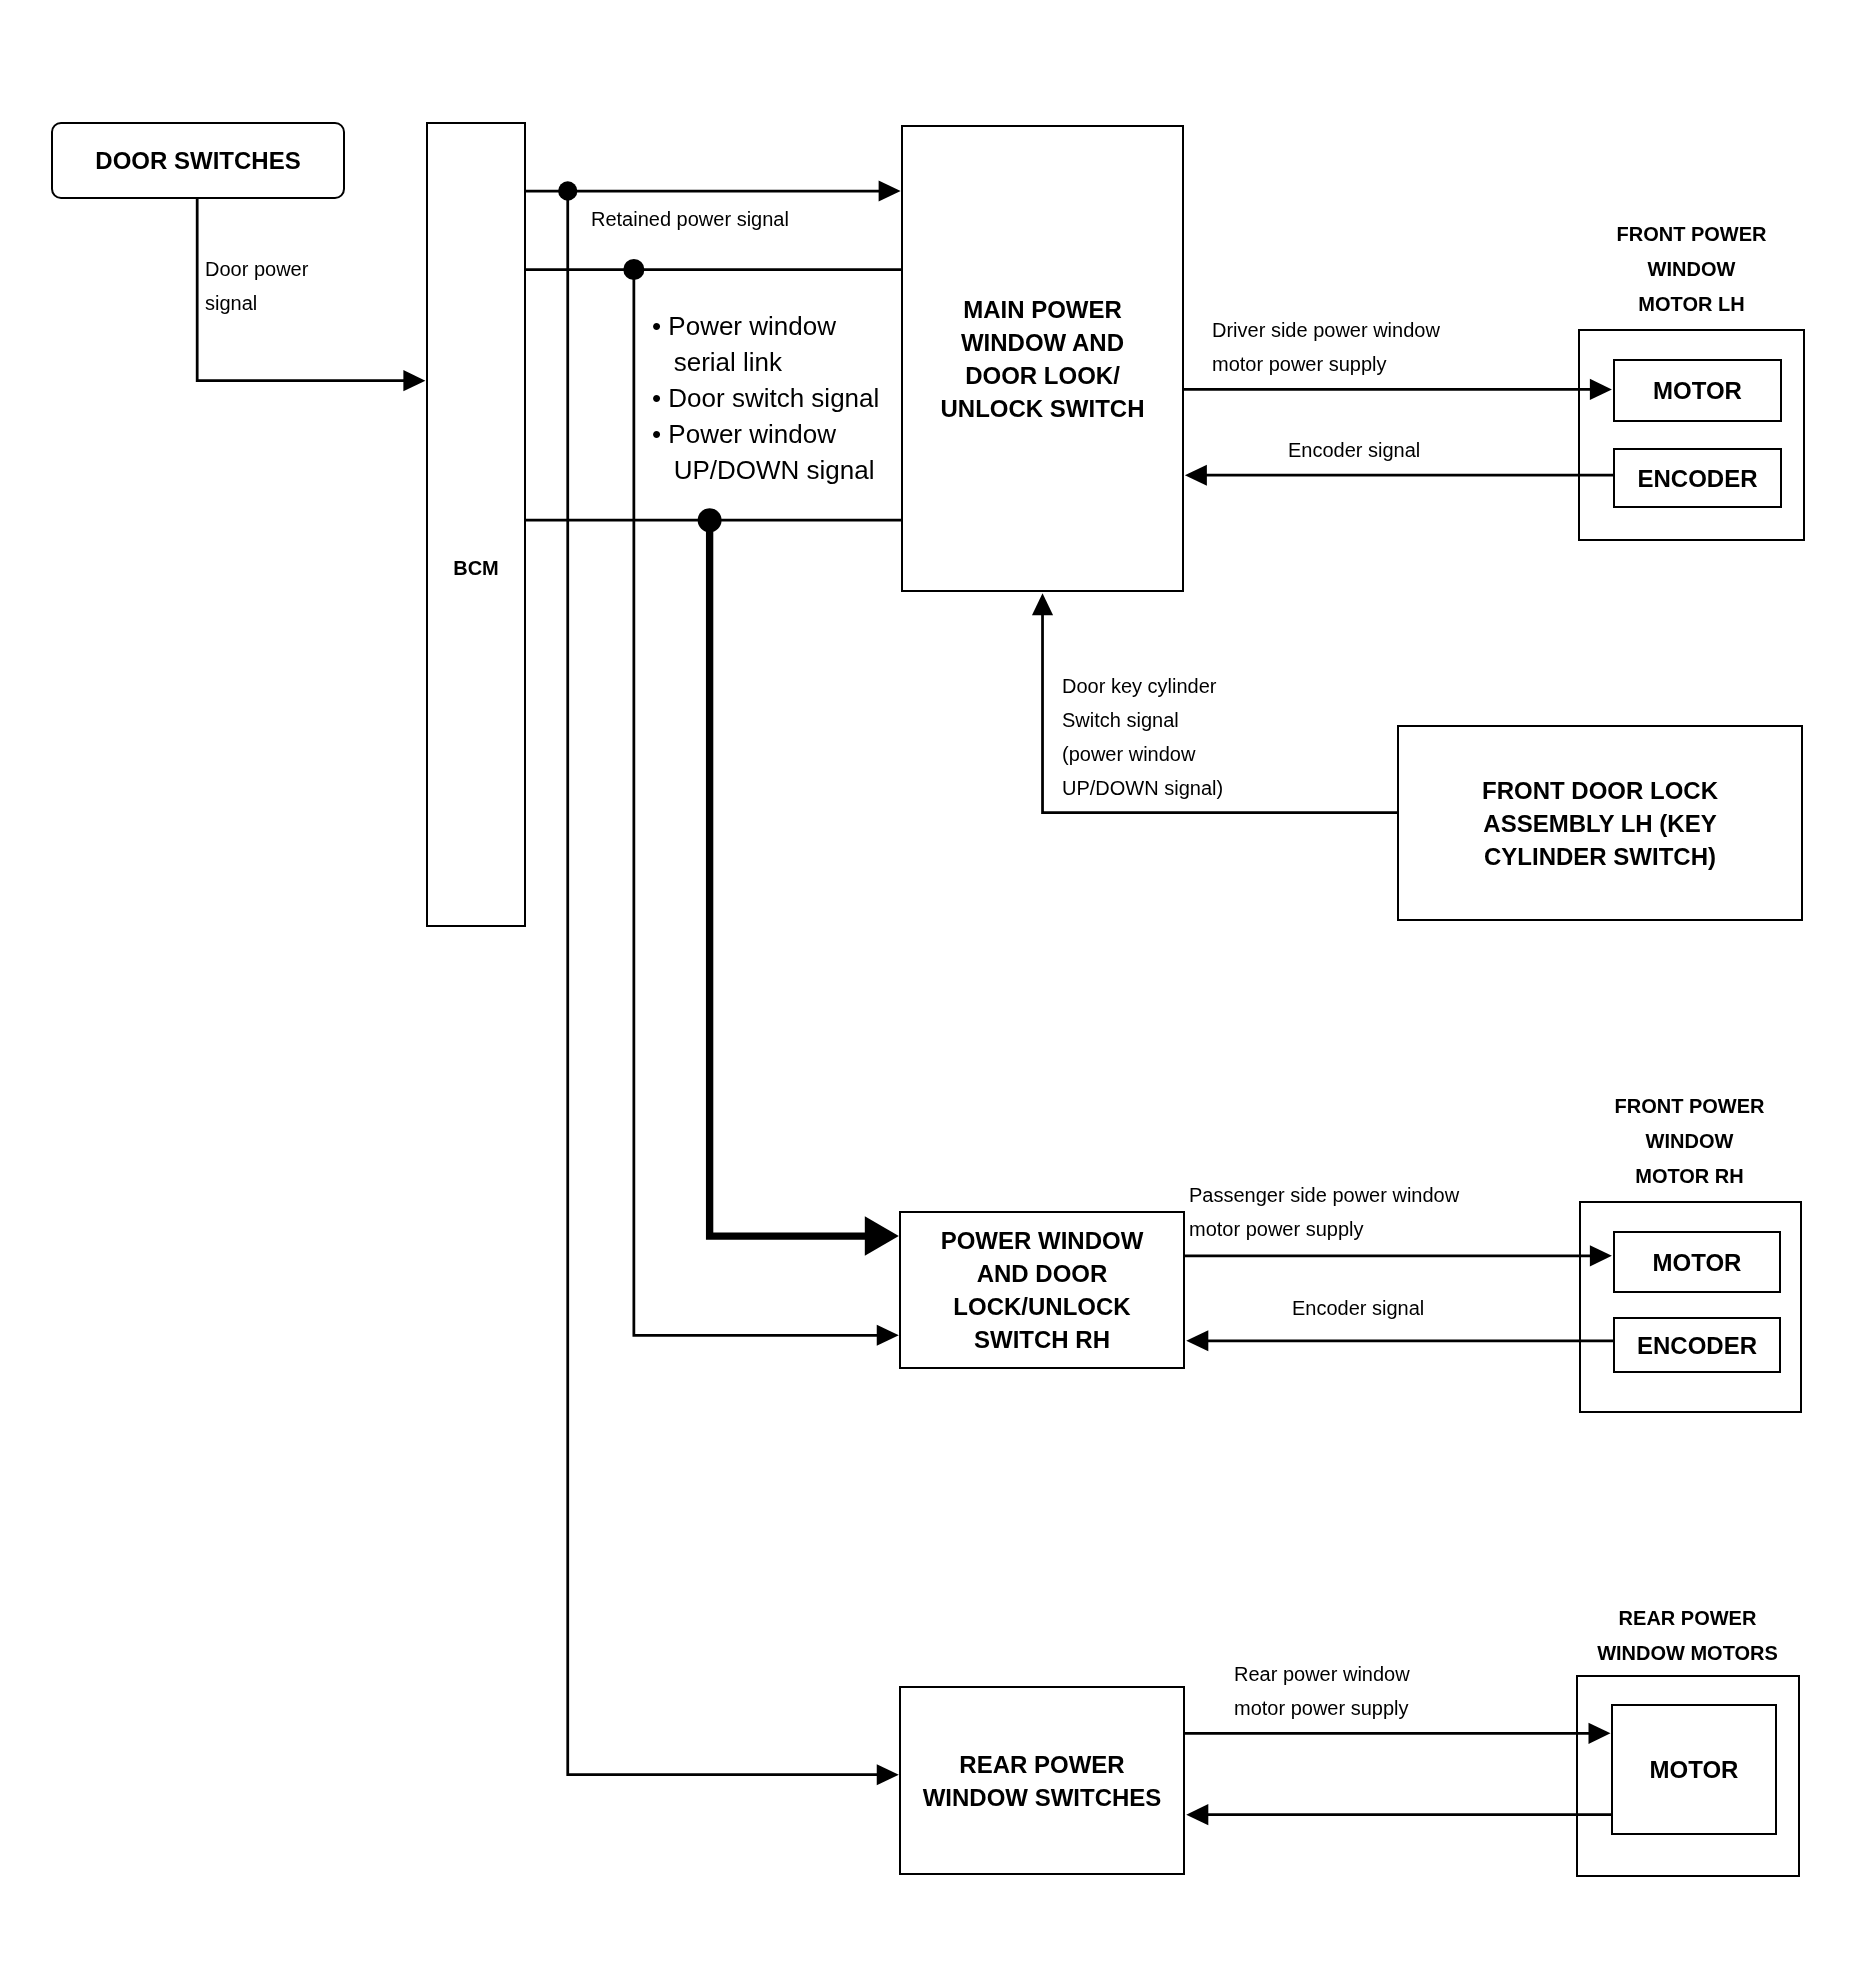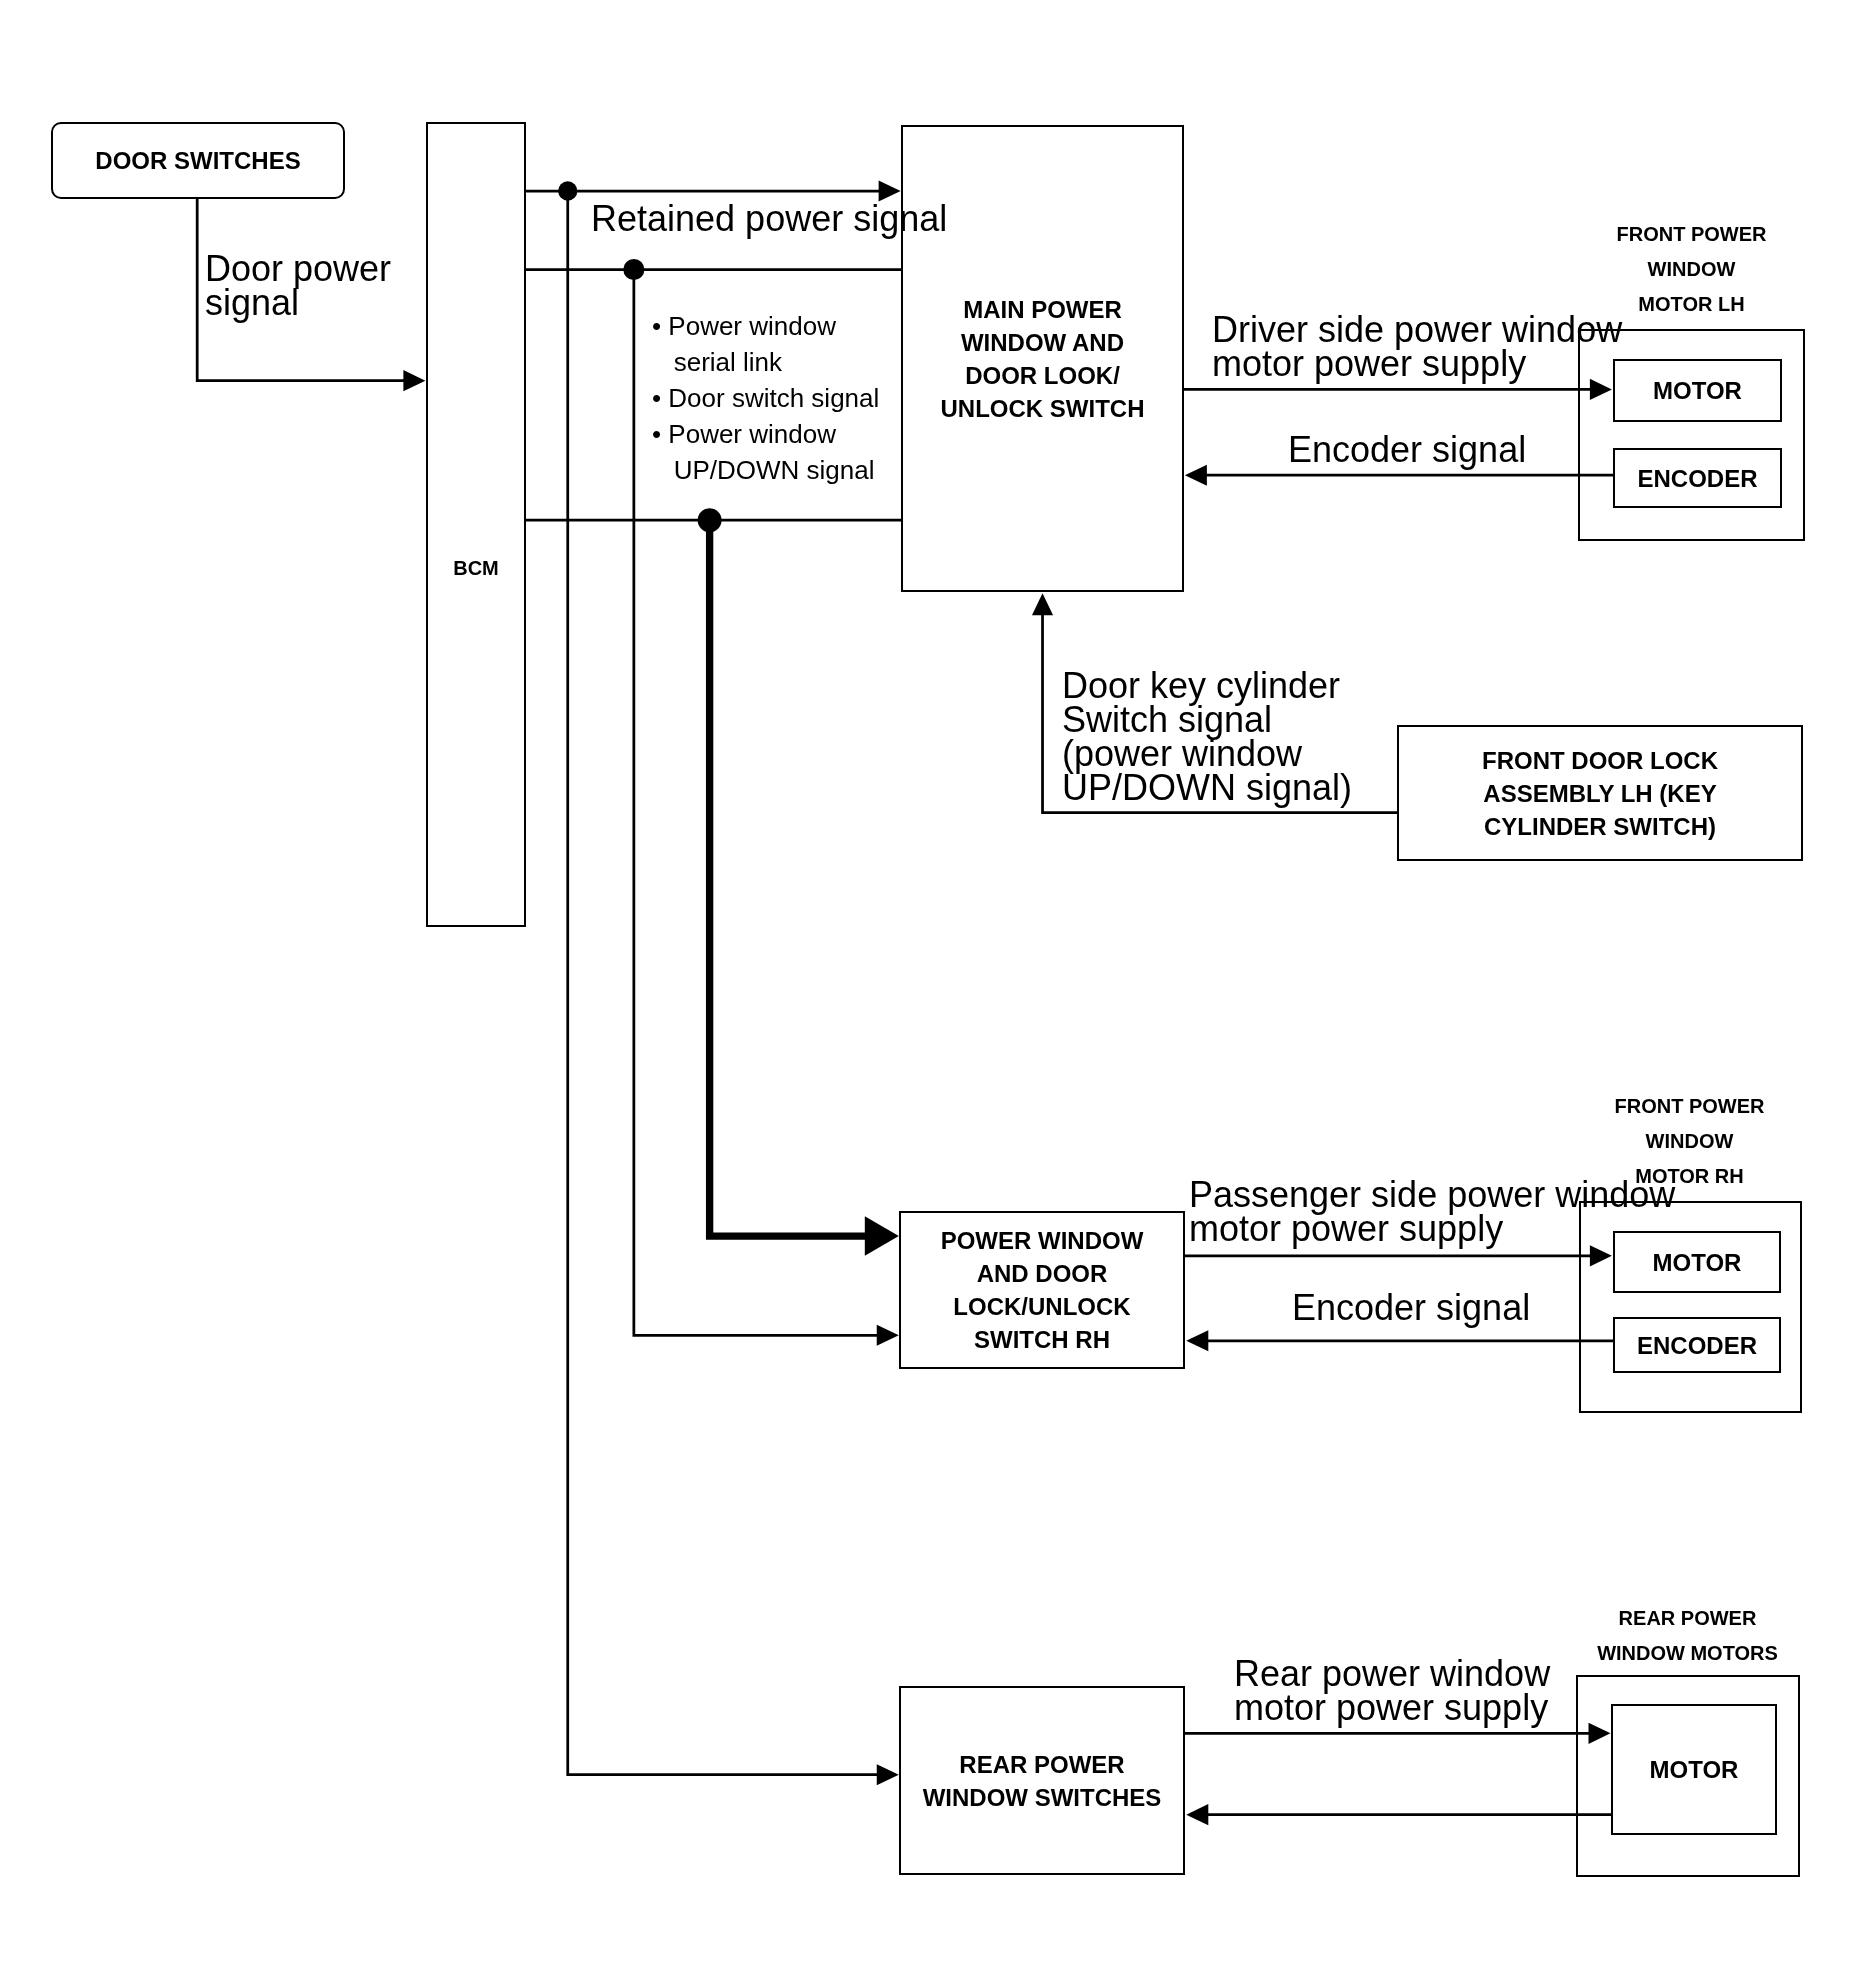--- a/index.html
+++ b/index.html
@@ -9,21 +9,21 @@
     position:absolute;box-sizing:border-box;border:2.8px solid #000;background:#fff;
     display:flex;align-items:center;justify-content:center;
     text-align:center;white-space:pre-wrap;
     font-weight:700;font-size:24px;line-height:33px;letter-spacing:0;
   }
   .section-title{
     position:absolute;font-weight:700;font-size:20px;line-height:35px;
     text-align:center;white-space:pre-wrap;
   }
   .siglabel{
-    position:absolute;font-weight:400;font-size:36px;line-height:34px;
+    position:absolute;font-weight:400;font-size:20px;line-height:34px;
     white-space:pre-wrap;
   }
   .bullets{font-size:26px;line-height:36px;}
   svg.wires{position:absolute;left:0;top:0;pointer-events:none;}
   svg .wire{stroke:#000;stroke-width:6;fill:none;}
   svg .wire-thick{stroke:#000;stroke-width:16;fill:none;}
   svg .head{fill:#000;stroke:none;}
   svg .dot{fill:#000;stroke:none;}
 </style>
 </head>
@@ -41,21 +41,21 @@
 DOOR LOOK/
 UNLOCK SWITCH</div>
 
   <div class="section-title" style="left:1554px;top:217px;width:275px;">FRONT POWER
 WINDOW
 MOTOR LH</div>
   <div class="box" style="left:1578px;top:329px;width:227px;height:212px;"></div>
   <div class="box" style="left:1613px;top:359px;width:169px;height:63px;">MOTOR</div>
   <div class="box" style="left:1613px;top:448px;width:169px;height:60px;">ENCODER</div>
 
-  <div class="box" style="left:1397px;top:725px;width:406px;height:136px;">FRONT DOOR LOCK
+  <div class="box" style="left:1397px;top:725px;width:406px;height:196px;">FRONT DOOR LOCK
 ASSEMBLY LH (KEY
 CYLINDER SWITCH)</div>
 
   <div class="box" style="left:899px;top:1211px;width:286px;height:158px;">POWER WINDOW
 AND DOOR
 LOCK/UNLOCK
 SWITCH RH</div>
 
   <div class="section-title" style="left:1552px;top:1089px;width:275px;">FRONT POWER
 WINDOW

